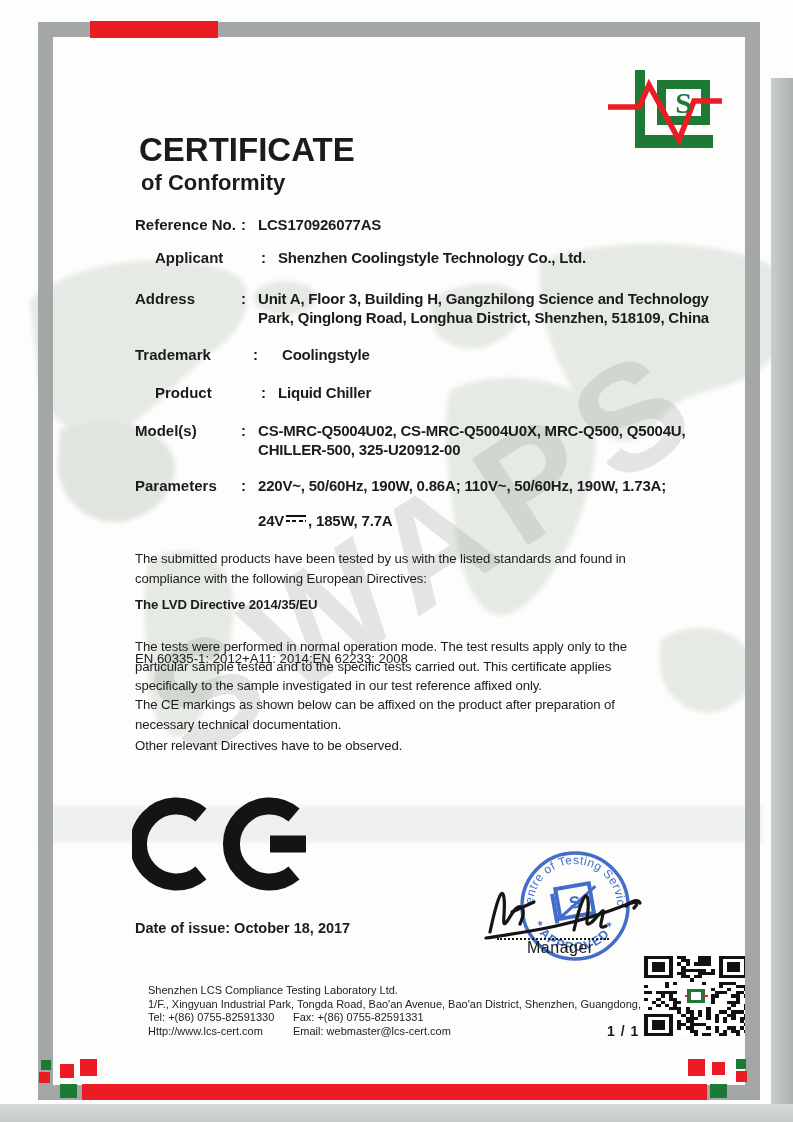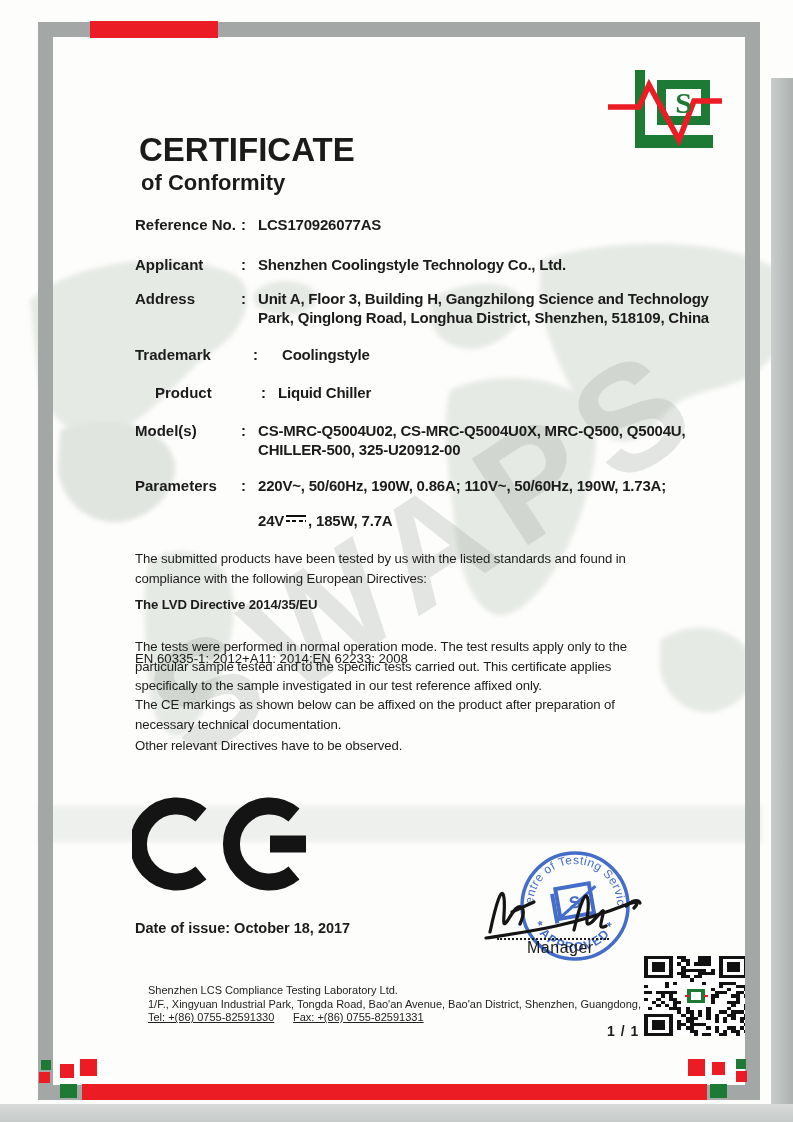--- a/index.html
+++ b/index.html
@@ -42,21 +42,21 @@
   .para{position:absolute;left:135px;z-index:2;font-size:13.2px;line-height:19.5px;color:#1c1c1c;white-space:nowrap;letter-spacing:-0.1px;}
   .bold{font-weight:bold;}
   .standards{position:absolute;left:135px;top:618px;width:497px;display:flex;justify-content:flex-start;z-index:2;font-size:13.2px;font-weight:normal;white-space:nowrap;margin-top:33px;}
   
   .ce{left:132px;top:797px;z-index:2;}
   .dateline{left:135px;top:920px;font-size:14.5px;font-weight:bold;z-index:2;}
   .stampwrap{left:478px;top:846px;z-index:3;}
   .dotline{left:497px;top:938px;width:112px;border-bottom:2px dotted #1a1a1a;z-index:4;}
   .manager{left:527px;top:939px;font-size:16px;color:#1a1a1a;letter-spacing:.5px;z-index:4;}
   .footer{left:148px;top:984px;z-index:2;font-size:11px;line-height:13.5px;color:#222;}
-  .footer .cols{display:flex;text-decoration:underline;}
+  .footer .cols{display:flex;}
   .footer .c1{width:145px;flex:none;}
   .pagenum{left:607px;top:1023px;font-size:14px;font-weight:bold;letter-spacing:1px;z-index:2;}
   .qr{left:644px;top:956px;width:104px;height:80px;z-index:2;}
 </style>
 </head>
 <body>
 
 <svg class="abs map" width="793" height="1122" viewBox="0 0 793 1122">
   <g fill="#dfe4de">
     <path d="M30,300 C80,255 190,250 235,275 C260,290 245,330 215,350 C185,370 160,410 120,430 C80,448 45,420 38,380 Z"></path>
@@ -102,21 +102,21 @@
 </svg>
 
 <div class="abs title">CERTIFICATE</div>
 <div class="abs subtitle">of Conformity</div>
 
 <div class="field" style="top:215px;">
   <span class="flabel">Reference No.</span>
   <span class="fcolon">:</span>
   <span class="fvalue">LCS170926077AS</span>
 </div>
-<div class="field" style="top:255px;">
+<div class="field" style="top:248px;margin-left:20px;">
   <span class="flabel">Applicant</span>
   <span class="fcolon">:</span>
   <span class="fvalue">Shenzhen Coolingstyle Technology Co., Ltd.</span>
 </div>
 <div class="field" style="top:289px;">
   <span class="flabel">Address</span>
   <span class="fcolon">:</span>
   <span class="fvalue">
     <div>Unit A, Floor 3, Building H, Gangzhilong Science and Technology</div>
     <div>Park, Qinglong Road, Longhua District, Shenzhen, 518109, China</div>
@@ -211,20 +211,24 @@
 </svg>
 <div class="abs dotline"></div>
 <div class="abs manager">Manager</div>
 
 <div class="abs footer">
   <div>Shenzhen LCS Compliance Testing Laboratory Ltd.</div>
   <div style="white-space:nowrap;">1/F., Xingyuan Industrial Park, Tongda Road, Bao'an Avenue, Bao'an District, Shenzhen, Guangdong, China</div>
   <div class="cols">
     <span class="c1">Tel: +(86) 0755-82591330</span>
     <span>Fax: +(86) 0755-82591331</span>
+  </div>
+  <div class="cols">
+    <span class="c1">Http://www.lcs-cert.com</span>
+    <span>Email: webmaster@lcs-cert.com</span>
   </div>
 </div>
 <div class="abs pagenum">1 / 1</div>
 
 <div class="abs qr" id="qr"><svg viewBox="0 0 25 25" width="104" height="80" preserveAspectRatio="none" shape-rendering="crispEdges">
       <rect x="0" y="0" width="25" height="25" fill="#fff"></rect>
       <rect x="8" y="0" width="1" height="1" fill="#111"></rect>
       <rect x="9" y="0" width="1" height="1" fill="#111"></rect>
       <rect x="13" y="0" width="1" height="1" fill="#111"></rect>
       <rect x="14" y="0" width="1" height="1" fill="#111"></rect>

